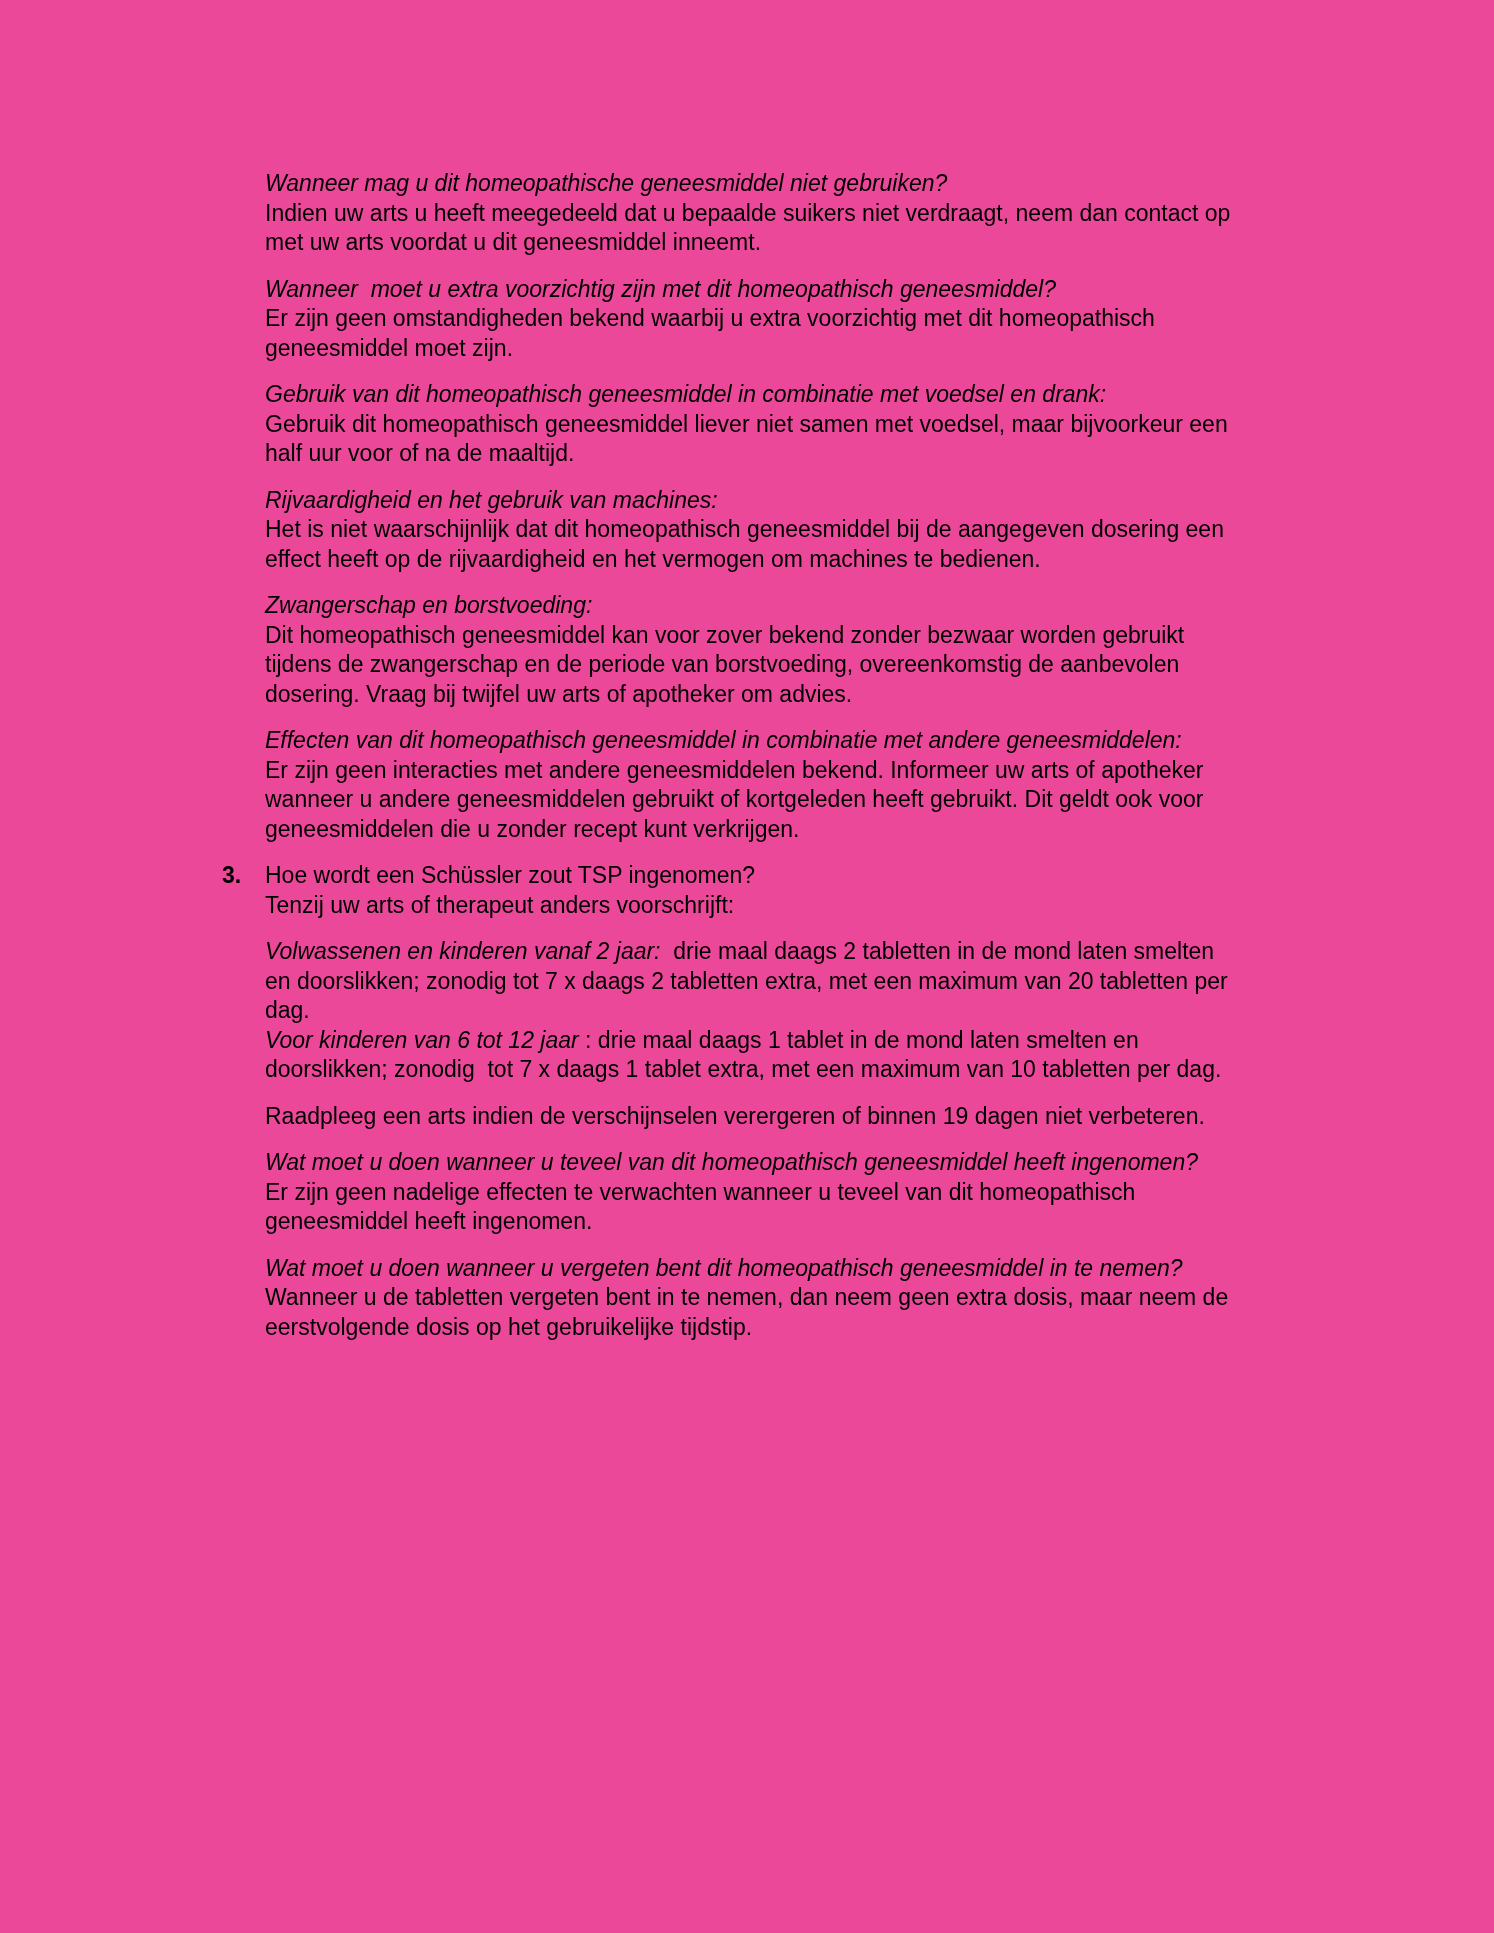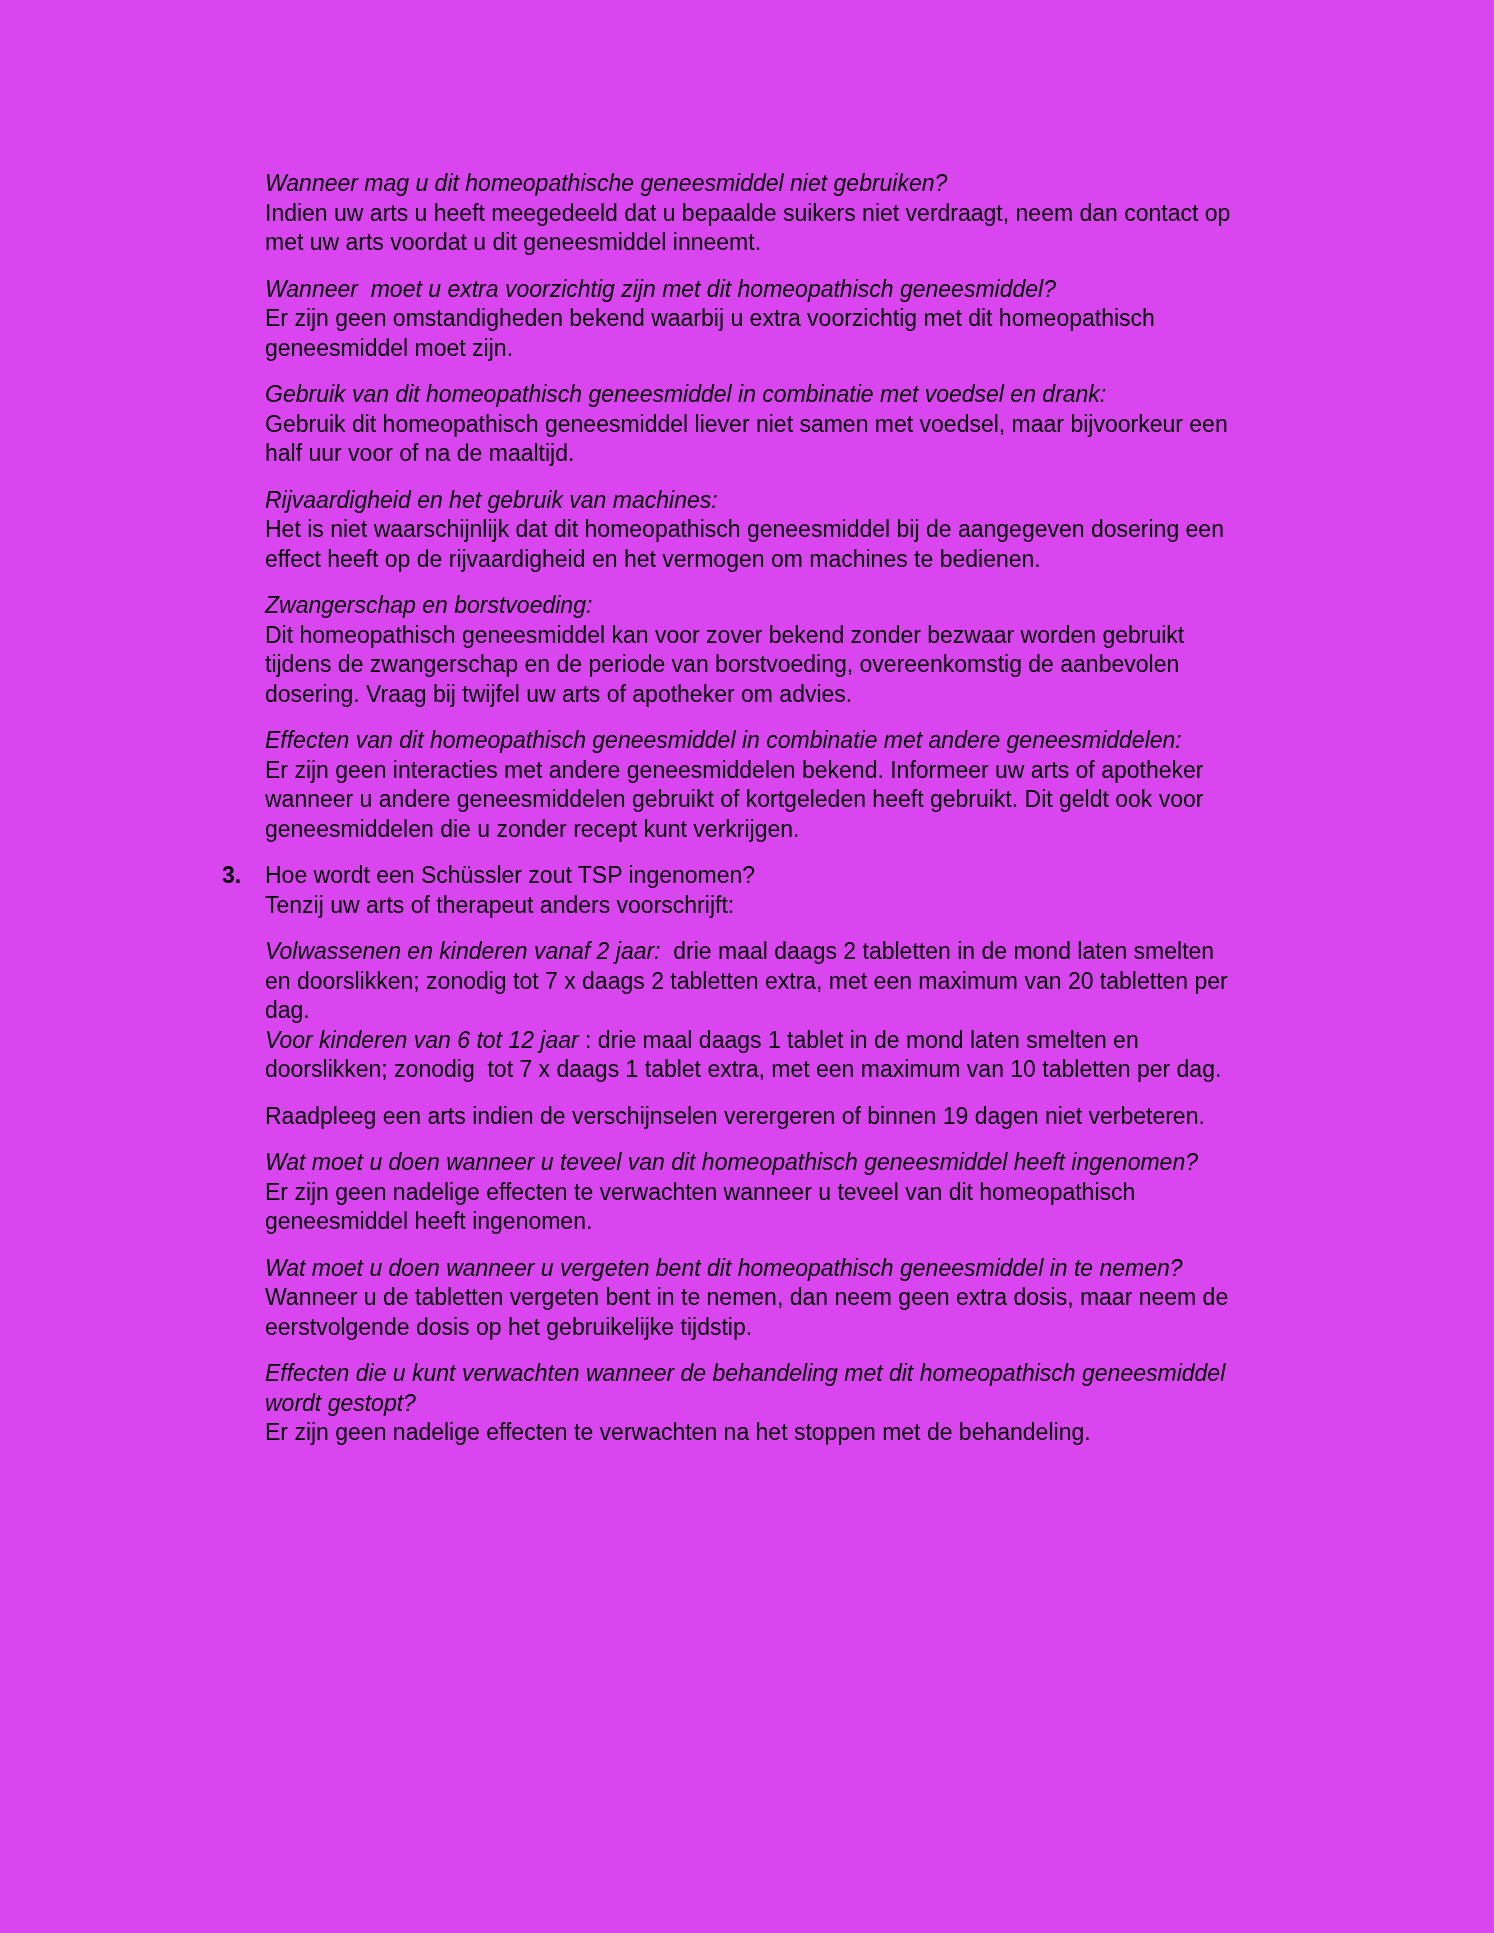--- a/index.html
+++ b/index.html
@@ -3,21 +3,21 @@
 <meta charset="utf-8">
 <style>
   html, body {
     margin: 0;
     padding: 0;
   }
   .page {
     position: relative;
     width: 1494px;
     height: 1933px;
-    background: #d946ef;
+    background: #ec4899;
     color: #000000;
     font-family: "Liberation Sans", sans-serif;
     font-size: 23px;
     line-height: 29.5px;
     box-sizing: border-box;
     padding: 169px 170px 0 265px;
     overflow: hidden;
   }
   .block {
     white-space: pre-wrap;
@@ -67,17 +67,14 @@
 dag.
 </span><span class="run-i">Voor kinderen van 6 tot 12 jaar </span><span>: drie maal daags 1 tablet in de mond laten smelten en
 doorslikken; zonodig  tot 7 x daags 1 tablet extra, met een maximum van 10 tabletten per dag.</span></div>
       <div class="block"><span>Raadpleeg een arts indien de verschijnselen verergeren of binnen 19 dagen niet verbeteren.</span></div>
       <div class="block"><span class="run-i">Wat moet u doen wanneer u teveel van dit homeopathisch geneesmiddel heeft ingenomen?</span><span>
 Er zijn geen nadelige effecten te verwachten wanneer u teveel van dit homeopathisch
 geneesmiddel heeft ingenomen.</span></div>
       <div class="block"><span class="run-i">Wat moet u doen wanneer u vergeten bent dit homeopathisch geneesmiddel in te nemen?</span><span>
 Wanneer u de tabletten vergeten bent in te nemen, dan neem geen extra dosis, maar neem de
 eerstvolgende dosis op het gebruikelijke tijdstip.</span></div>
-      <div class="block"><span class="run-i">Effecten die u kunt verwachten wanneer de behandeling met dit homeopathisch geneesmiddel
-wordt gestopt?</span><span>
-Er zijn geen nadelige effecten te verwachten na het stoppen met de behandeling.</span></div>
     </div>
 </div>
 
 </body></html>

